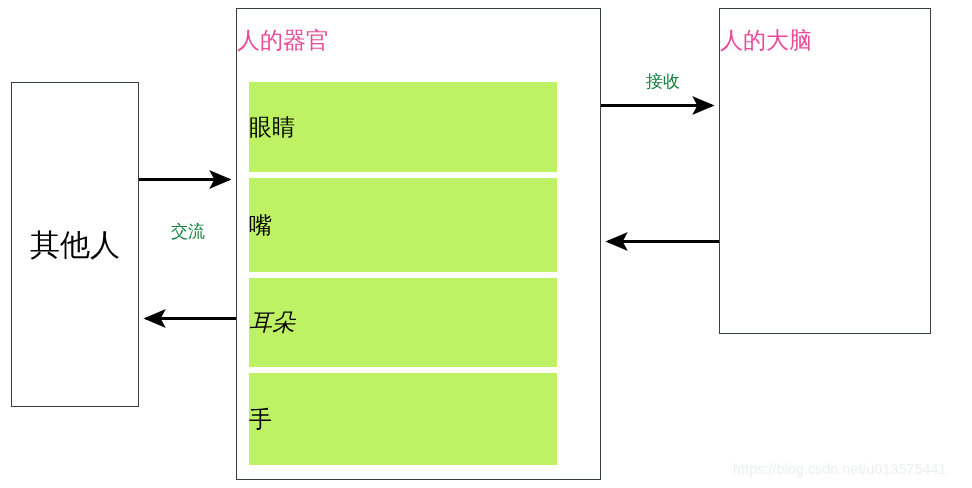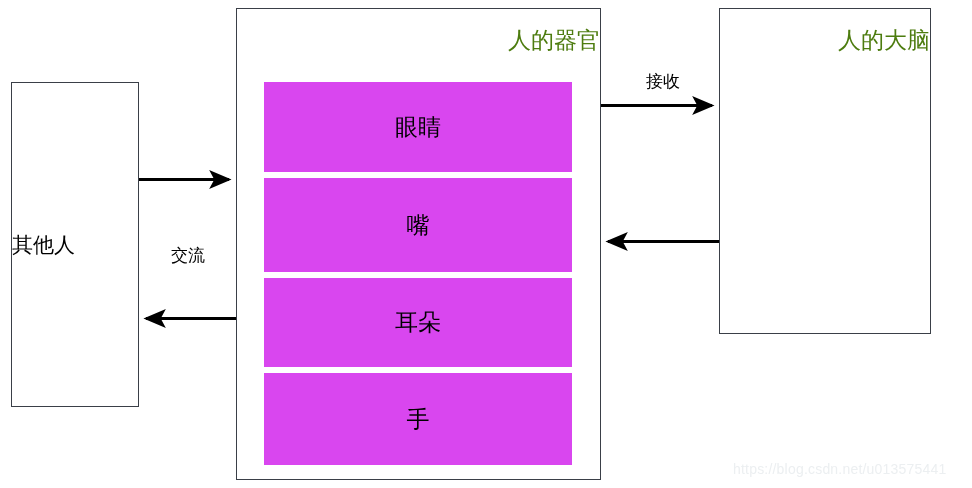--- a/index.html
+++ b/index.html
@@ -38,63 +38,64 @@
   #box-human-brain {
     left: 719px;
     top: 8px;
     width: 212px;
     height: 326px;
   }
   .box-title {
     position: absolute;
     left: 0;
     right: 0;
-    text-align: right;
+    text-align: left;
     font-size: 23px;
-    color: #4d7c0f;
+    color: #ec4899;
     line-height: 1.2;
     white-space: nowrap;
   }
   #title-human-organs { top: 18px; }
   #title-human-brain  { top: 18px; }
   .center-label {
     position: absolute;
     left: 0;
     right: 0;
     top: 50%;
     transform: translateY(-50%);
-    font-size: 21px;
+    text-align: center;
+    font-size: 30px;
     color: #000000;
     white-space: nowrap;
   }
   .organ {
     position: absolute;
-    left: 264px;
+    left: 249px;
     width: 308px;
-    background: #d946ef;
+    background: #bef264;
     display: flex;
     align-items: center;
-    justify-content: center;
+    justify-content: flex-start;
     color: #000000;
     font-size: 23px;
     box-sizing: border-box;
   }
   #organ-0 { top: 82px;  height: 90px; }
   #organ-1 { top: 178px; height: 94px; }
-  #organ-2 { top: 278px; height: 89px; }
+  #organ-2 { top: 278px; height: 89px; font-style: italic; }
   #organ-3 { top: 373px; height: 92px; }
 
   .edge-label {
     position: absolute;
     font-size: 17px;
-    color: #000000;
+    color: #15803d;
     white-space: nowrap;
     text-align: center;
   }
-  #label-communicate { left: 148px; top: 244px; width: 80px; }
+  #label-communicate { left: 148px; top: 220px; width: 80px; }
   #label-receive     { left: 608px; top: 70px;  width: 110px; }
   #label-respond     { left: 608px; top: 206px; width: 110px; }
 
   svg.arrows {
     position: absolute;
     left: 0;
     top: 0;
     width: 972px;
     height: 488px;
     pointer-events: none;

